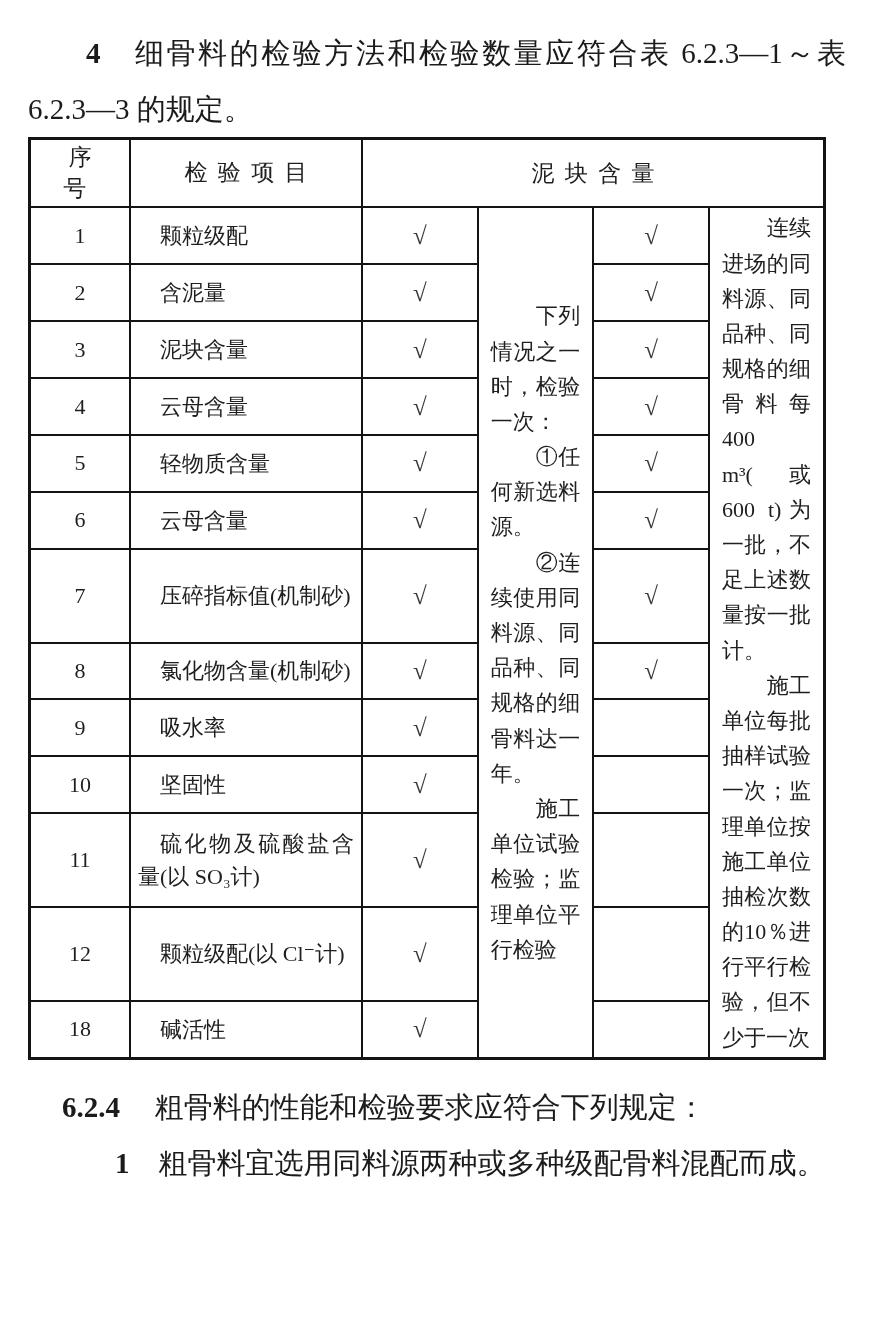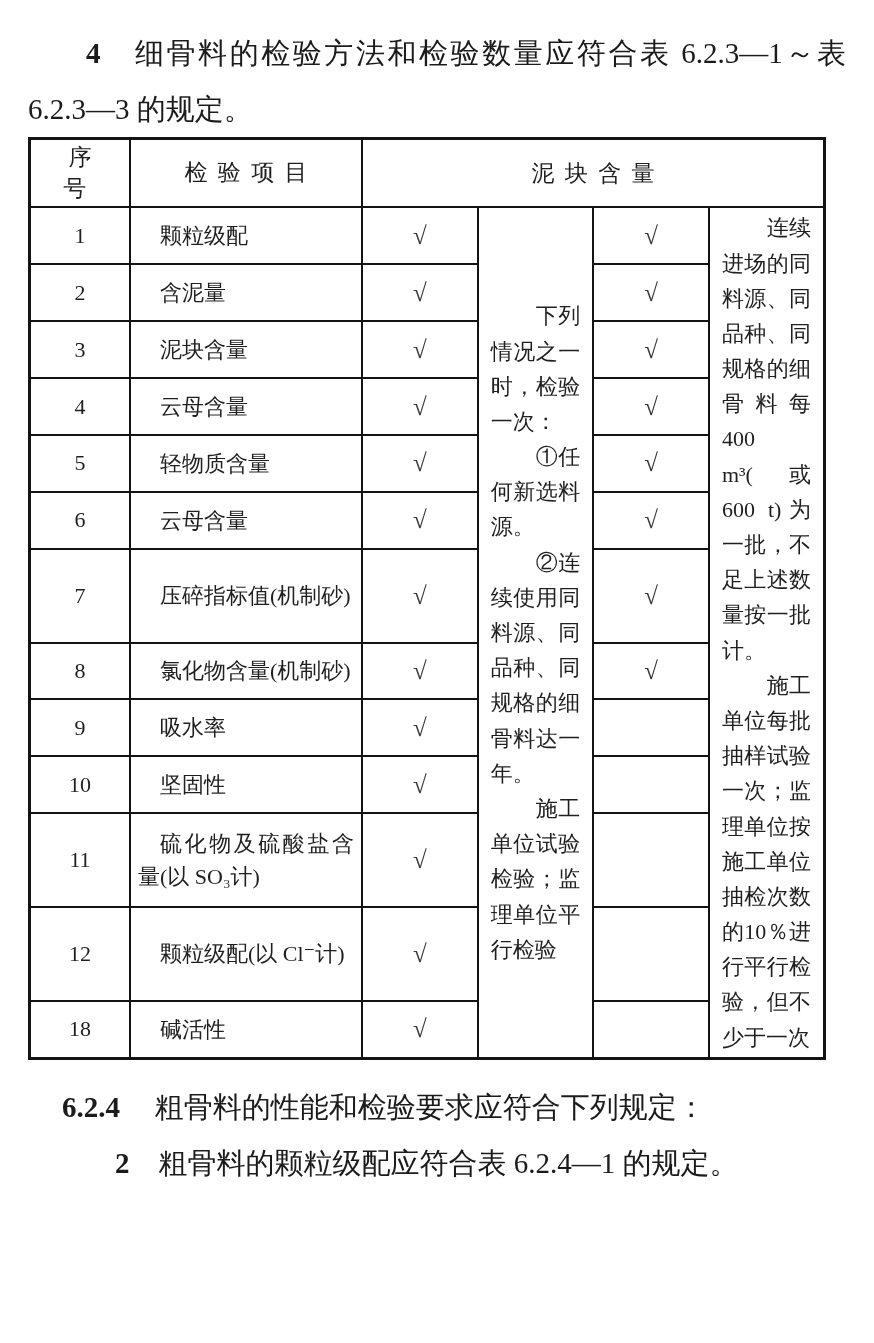--- a/index.html
+++ b/index.html
@@ -152,16 +152,16 @@
         <td class="c-chk1 chk">√</td>
         <td class="c-chk2 chk"></td>
       </tr>
     </tbody>
   </table>
 
   <p class="para sec">
     <span class="snum">6.2.4</span><span>粗骨料的性能和检验要求应符合下列规定：</span>
   </p>
   <p class="para item">
-    <span class="inum">2</span><span>粗骨料的颗粒级配应符合表 6.2.4—1 的规定。</span>
+    <span class="inum">1</span><span>粗骨料宜选用同料源两种或多种级配骨料混配而成。</span>
   </p>
 
 </div>
 
 </body></html>

